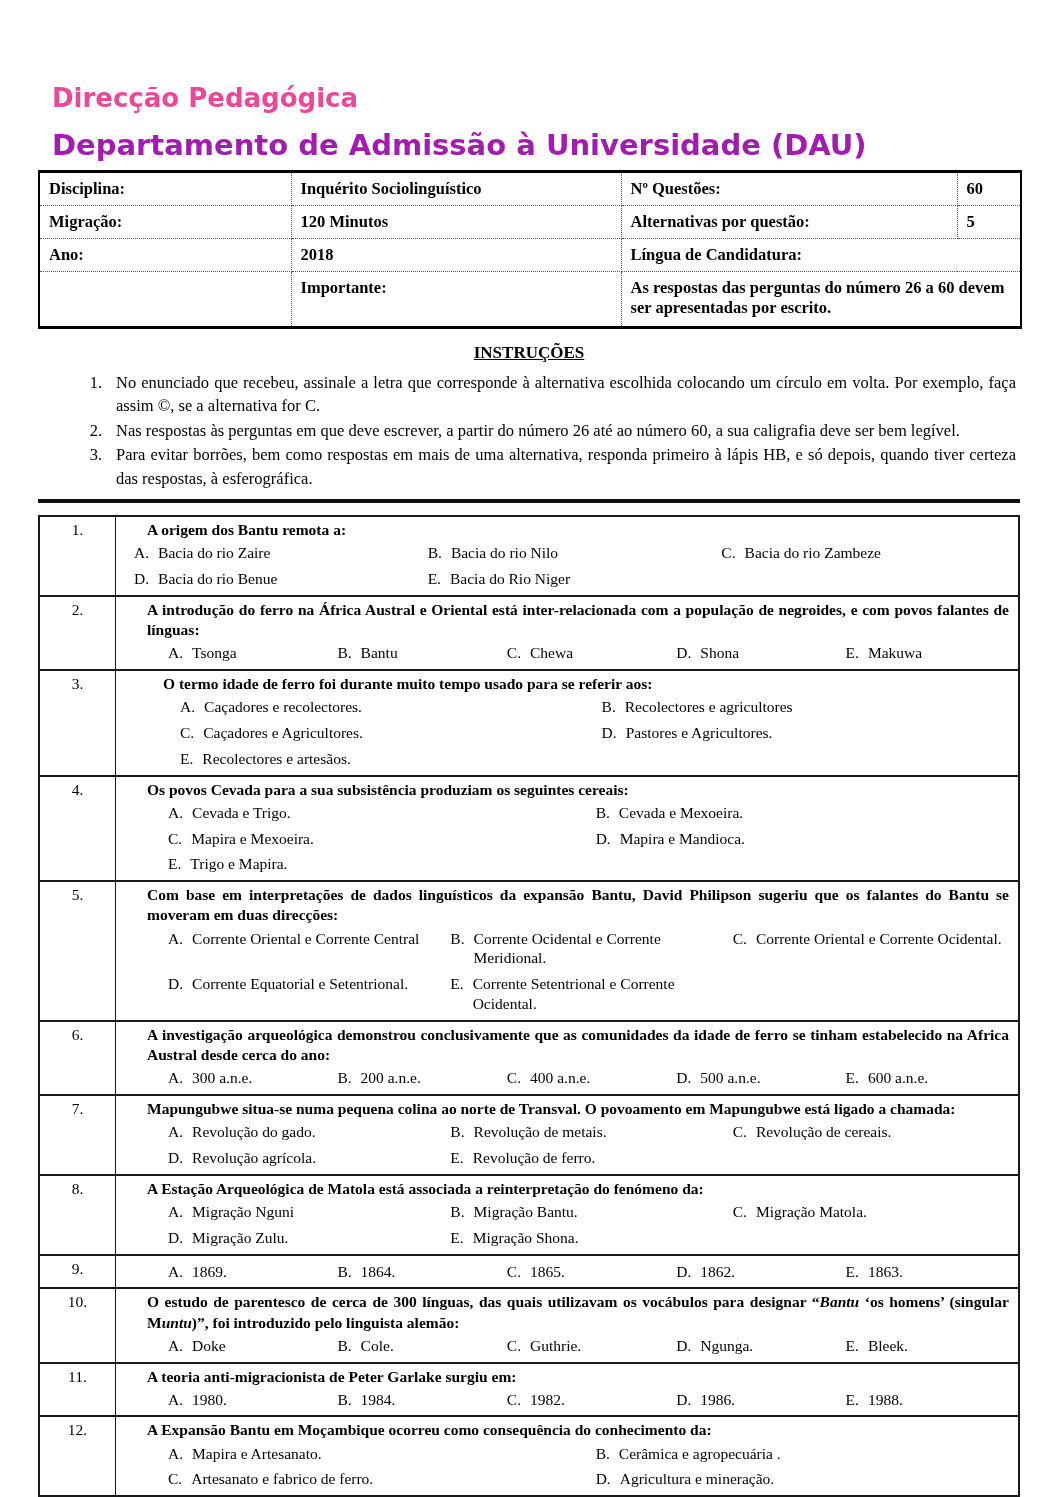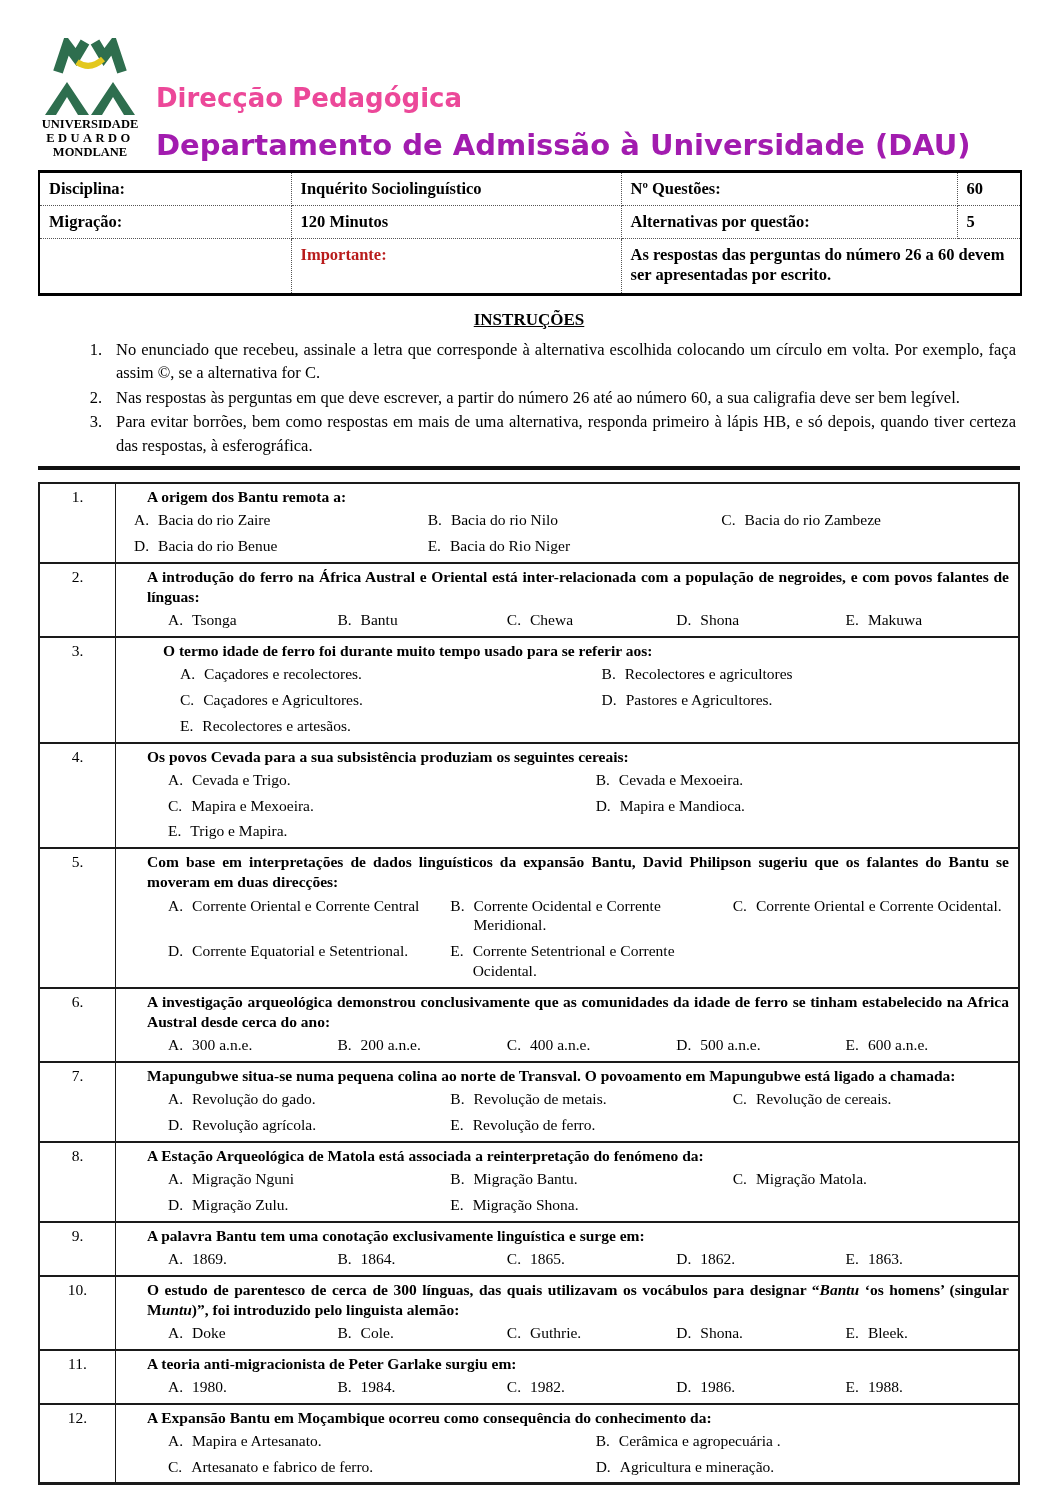--- a/index.html
+++ b/index.html
@@ -55,34 +55,20 @@
   .q-opts.cols-5 { grid-template-columns: repeat(5, 1fr); }
   .opt { display: flex; min-width: 0; }
   .opt-label { flex: none; margin-right: 9px; }
 </style>
 </head>
 <body>
 
 <div class="page">
 
   <div class="header">
-    <div class="logo-block">
-      <svg class="logo-svg" viewBox="0 0 92 78">
-        <path d="M14 34 L23 7 L32 19 L41 4" stroke="#2e6e4e" stroke-width="10" fill="none" stroke-linejoin="miter"></path>
-        <path d="M78 34 L69 7 L60 19 L51 4" stroke="#2e6e4e" stroke-width="10" fill="none" stroke-linejoin="miter"></path>
-        <path d="M33 24 Q46 33 59 21" stroke="#e3c81e" stroke-width="6" fill="none"></path>
-        <path d="M1 77 L23 44 L45 77 L34 77 L23 59 L12 77 Z" fill="#2e6e4e"></path>
-        <path d="M47 77 L69 44 L91 77 L80 77 L69 59 L58 77 Z" fill="#2e6e4e"></path>
-      </svg>
-      <div class="logo-caption">
-        <div class="cap1">UNIVERSIDADE</div>
-        <div class="cap2">EDUARDO</div>
-        <div class="cap3">MONDLANE</div>
-      </div>
-    </div>
     <div class="titles">
       <div class="title1" style="color: #ec4899; margin-top: 17px;">Direcção Pedagógica</div>
       <div class="title2" style="color: #a21caf;">Departamento de Admissão à Universidade (DAU)</div>
     </div>
   </div>
 
   <table class="info">
     <colgroup>
         <col style="width:252px">
         <col style="width:330px">
@@ -95,23 +81,28 @@
       <td>Inquérito Sociolinguístico</td>
       <td class="r">Nº Questões:</td>
       <td>60</td>
     </tr>
     <tr>
       <td>Migração:</td>
       <td>120 Minutos</td>
       <td class="r">Alternativas por questão:</td>
       <td>5</td>
     </tr>
+    <tr>
+      <td>Ano:</td>
+      <td>2018</td>
+      <td colspan="2">Língua de Candidatura:</td>
+    </tr>
     <tr class="tall">
       <td></td>
-      <td class="r" style="color: #b91c1c;">Importante:</td>
+      <td class="r" style="color: #000000;">Importante:</td>
       <td colspan="2">As respostas das perguntas do número 26 a 60 devem ser apresentadas por escrito.</td>
     </tr>
   </tbody>
     </table>
 
   <div class="instr-title">INSTRUÇÕES</div>
   <div class="instr-list">
       <div class="instr-item">
         <span class="instr-num">1.</span>
         <div class="instr-text">No enunciado que recebeu, assinale a letra que corresponde à alternativa escolhida colocando um círculo em volta. Por exemplo, faça assim ©, se a alternativa for C.</div>
@@ -349,21 +340,20 @@
             <div class="opt">
               <span class="opt-label">E.</span>
               <span class="opt-text">Migração Shona.</span>
             </div>
           </div>
         </div>
       </div>
       <div class="q-row">
         <div class="q-num">9.</div>
         <div class="q-body">
-          <div class="q-stem">A palavra Bantu tem uma conotação exclusivamente linguística e surge em:</div>
           <div class="q-opts cols-5" style="padding-left: 44px;">
             <div class="opt">
               <span class="opt-label">A.</span>
               <span class="opt-text">1869.</span>
             </div>
             <div class="opt">
               <span class="opt-label">B.</span>
               <span class="opt-text">1864.</span>
             </div>
             <div class="opt">
@@ -393,21 +383,21 @@
             <div class="opt">
               <span class="opt-label">B.</span>
               <span class="opt-text">Cole.</span>
             </div>
             <div class="opt">
               <span class="opt-label">C.</span>
               <span class="opt-text">Guthrie.</span>
             </div>
             <div class="opt">
               <span class="opt-label">D.</span>
-              <span class="opt-text">Shona.</span>
+              <span class="opt-text">Ngunga.</span>
             </div>
             <div class="opt">
               <span class="opt-label">E.</span>
               <span class="opt-text">Bleek.</span>
             </div>
           </div>
         </div>
       </div>
       <div class="q-row">
         <div class="q-num">11.</div>

